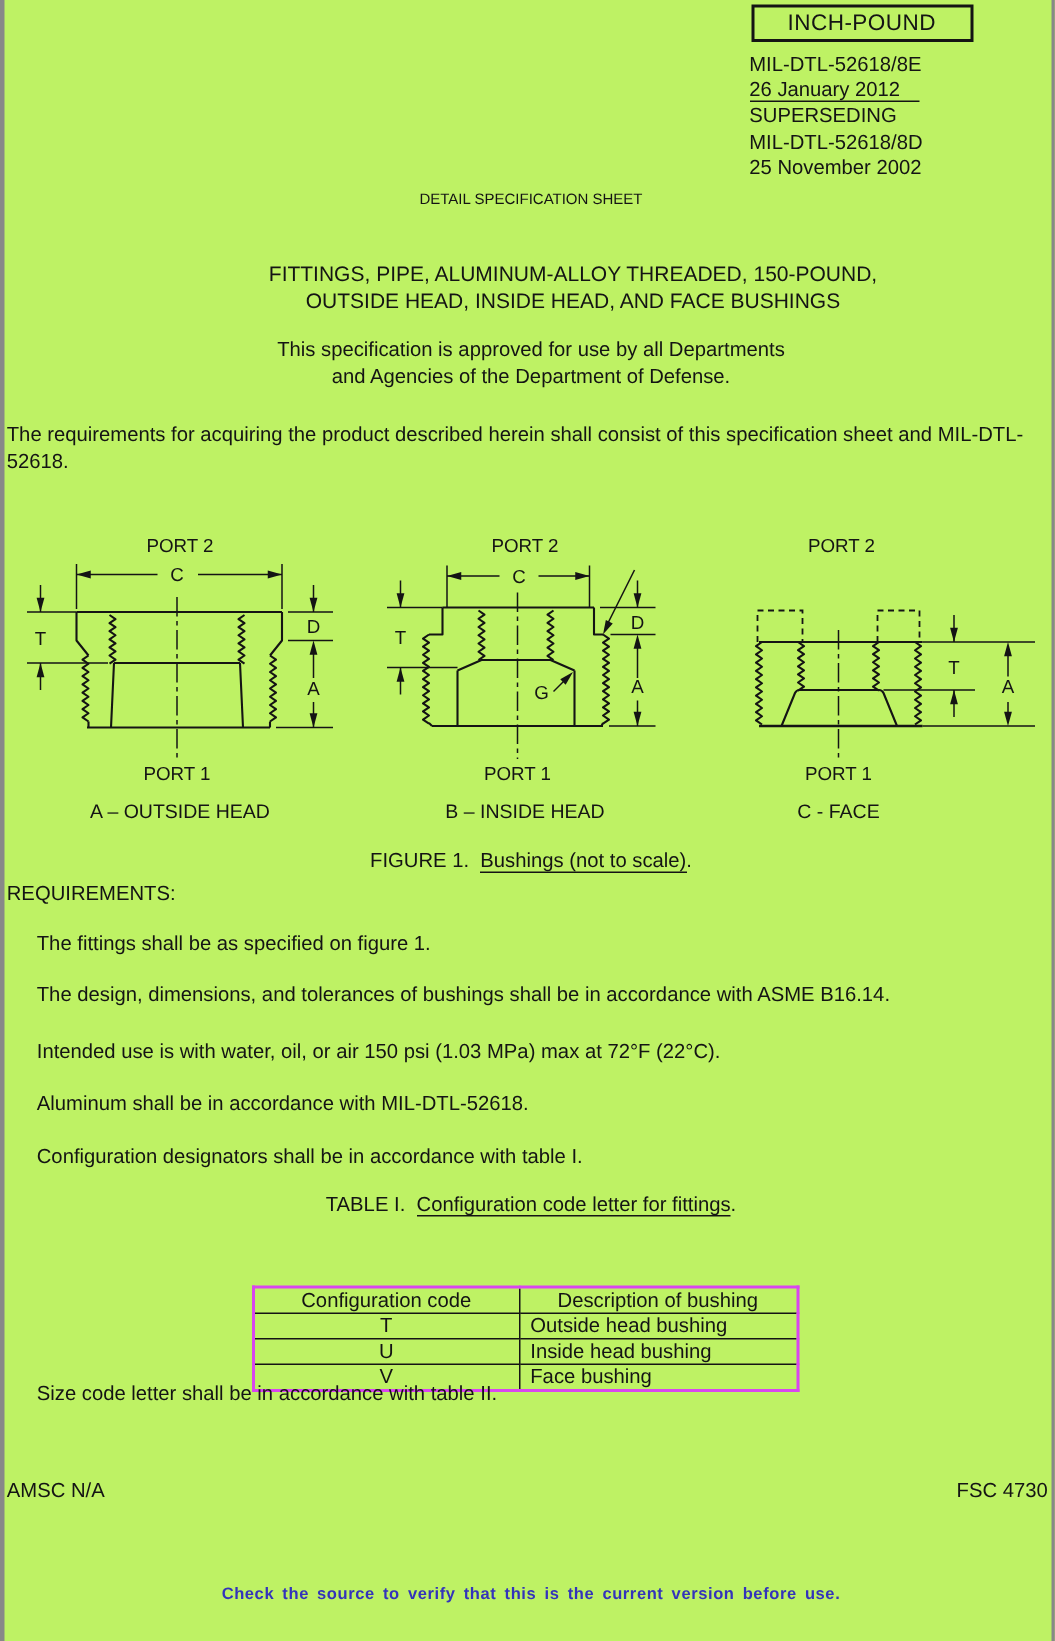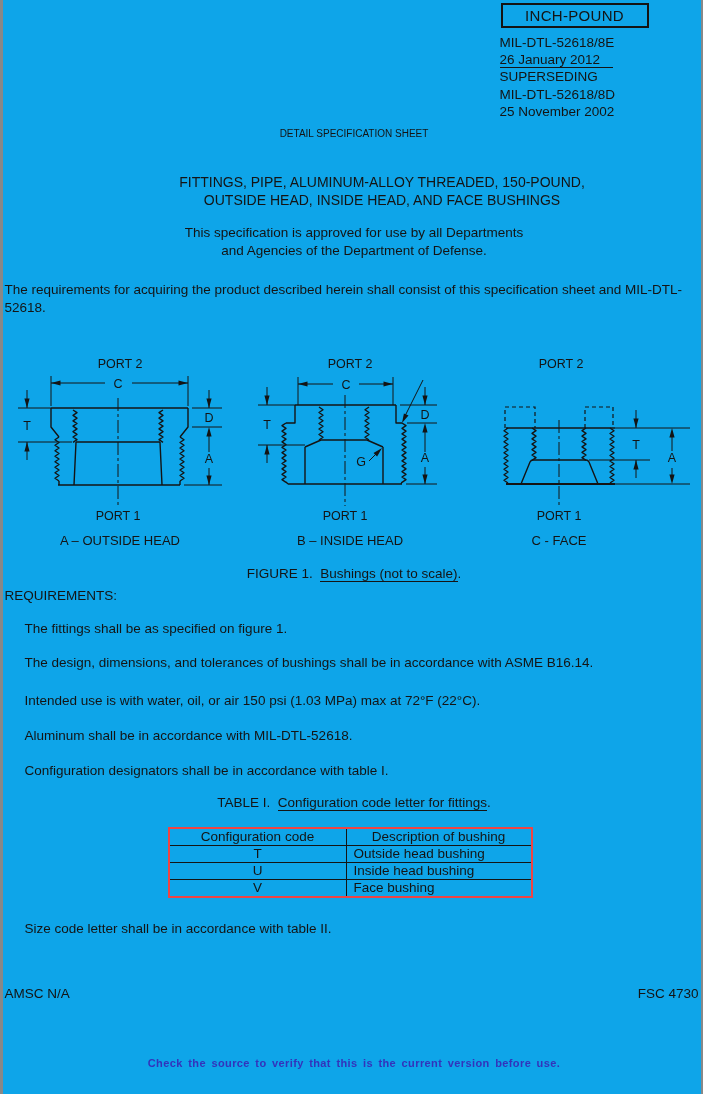--- a/index.html
+++ b/index.html
@@ -1,18 +1,18 @@
 <!DOCTYPE html>
 <html><head>
 <meta charset="utf-8">
 <style>
   html,body { margin:0; padding:0; background:#888; }
   .page {
     position:relative; width:698px; height:1094px; margin:0 auto;
-    background:#0ea5e9; color:#141414;
+    background:#bef264; color:#141414;
     font-family:"Liberation Sans","DejaVu Sans",sans-serif;
     font-size:13.5px; overflow:hidden;
   }
   .abs { position:absolute; }
   .ctr { left:0; width:703px; text-align:center; }
   .inch-box {
     left:498px; top:3px; width:144px; height:21px;
     border:2px solid #141414; text-align:center;
     font-size:15px; line-height:21px; letter-spacing:0.3px;
   }
@@ -20,21 +20,21 @@
   .ul-tail { border-bottom:1.4px solid #141414; padding-right:13px; display:inline-block; line-height:15px; }
   .ul { border-bottom:1.4px solid #141414; }
   .doc-type { top:128px; font-size:10px; }
   .title-block { top:174px; line-height:17.5px; font-size:14px;margin-left:28px; }
   .approval { top:224px; line-height:17.5px; }
   .intro { left:2px; top:281px; width:700px; line-height:17.5px; text-align:left; }
   .fig-caption { top:566px; }
   .req-head { left:2px; top:588px; }
   .para { left:22px; width:670px; }
   .tbl-title { top:795px; }
-  table.t1 { border-collapse:collapse; border:2px solid #ef4444; }
+  table.t1 { border-collapse:collapse; border:2px solid #d946ef;margin-top:30px; }
   table.t1 td {
     border:1px solid #141414; height:15px; padding:0 0 1px 0;
     font-size:13.5px; line-height:15px;
   }
   td.c1 { width:176px; text-align:center; }
   td.c2 { width:177px; text-align:left; padding-left:7px !important; }
   .size-note { left:22px; top:921px; }
   .amsc { left:2px; top:986px;text-align:right; }
   .fsc { right:2px; top:986px; }
   .footer {

